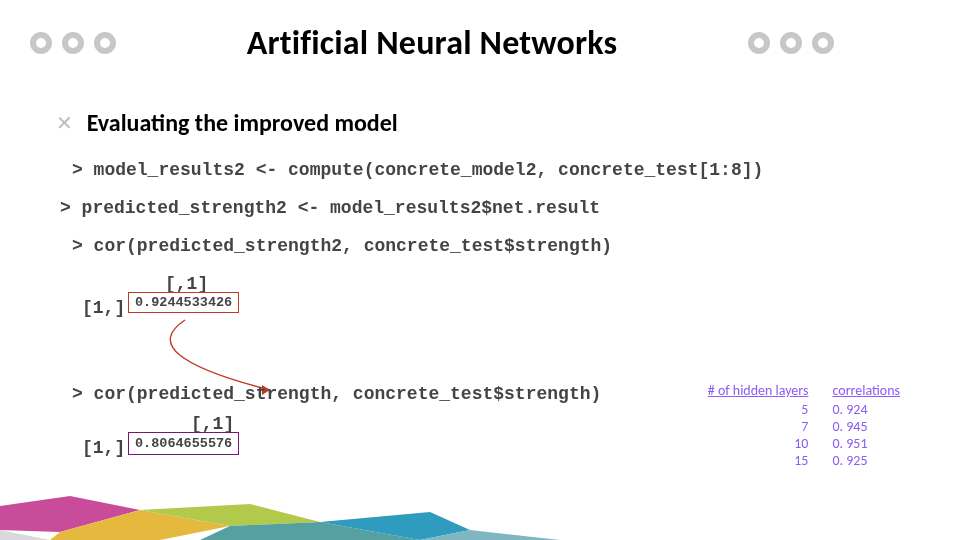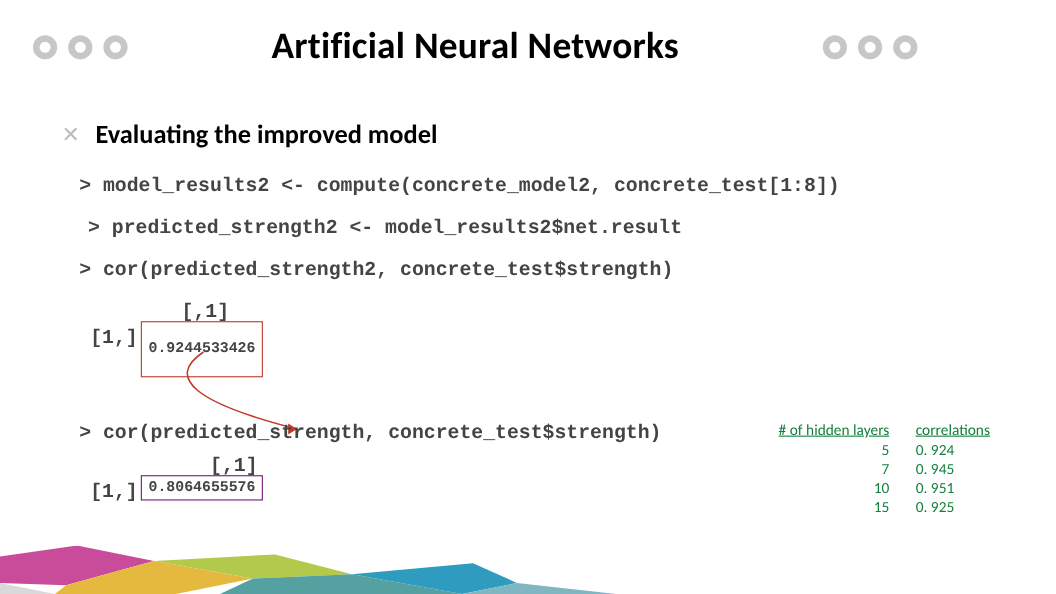--- a/index.html
+++ b/index.html
@@ -69,32 +69,32 @@
   
   .code {
     font-family: "Courier New", monospace;
     font-weight: 700;
     font-size: 18px;
     color: #444;
     white-space: pre;
     position: absolute;
   }
   .code1 { top: 160px; left: 72px; }
-  .code2 { top: 198px; left: 80px; }
+  .code2 { top: 198px; left: 60px; }
   .code3 { top: 236px; left: 72px; }
   .code-out1 { top: 274px; left: 165px; }
   .code-out1b { top: 298px; left: 82px; }
   .code-val1 {
     position: absolute;
     top: 292px; left: 128px;
     font-family: "Courier New", monospace;
     font-weight: 700;
     font-size: 13.5px;
     color: #444;
-    padding: 17px 6px;
+    padding: 2px 6px;
     border: 1px solid #c0392b;
   }
   .code4 { top: 384px; left: 72px; }
   .code-out2 { top: 414px; left: 191px; }
   .code-out2b { top: 438px; left: 82px; }
   .code-val2 {
     position: absolute;
     top: 432px; left: 128px;
     font-family: "Courier New", monospace;
     font-weight: 700;
@@ -109,21 +109,21 @@
     top: 300px; left: 130px;
     width: 160px; height: 95px;
     pointer-events: none;
   }
   
   .mini-table {
     position: absolute;
     top: 382px;
     right: 48px;
     font-size: 14px;
-    color: #15803d;
+    color: #8b5cf6;
   }
   .mini-table table { border-collapse: collapse; }
   .mini-table th {
     font-weight: 400;
     text-decoration: underline;
     padding: 0 12px 2px 12px;
     text-align: right;
   }
   .mini-table th.left { text-align: center; }
   .mini-table td {

